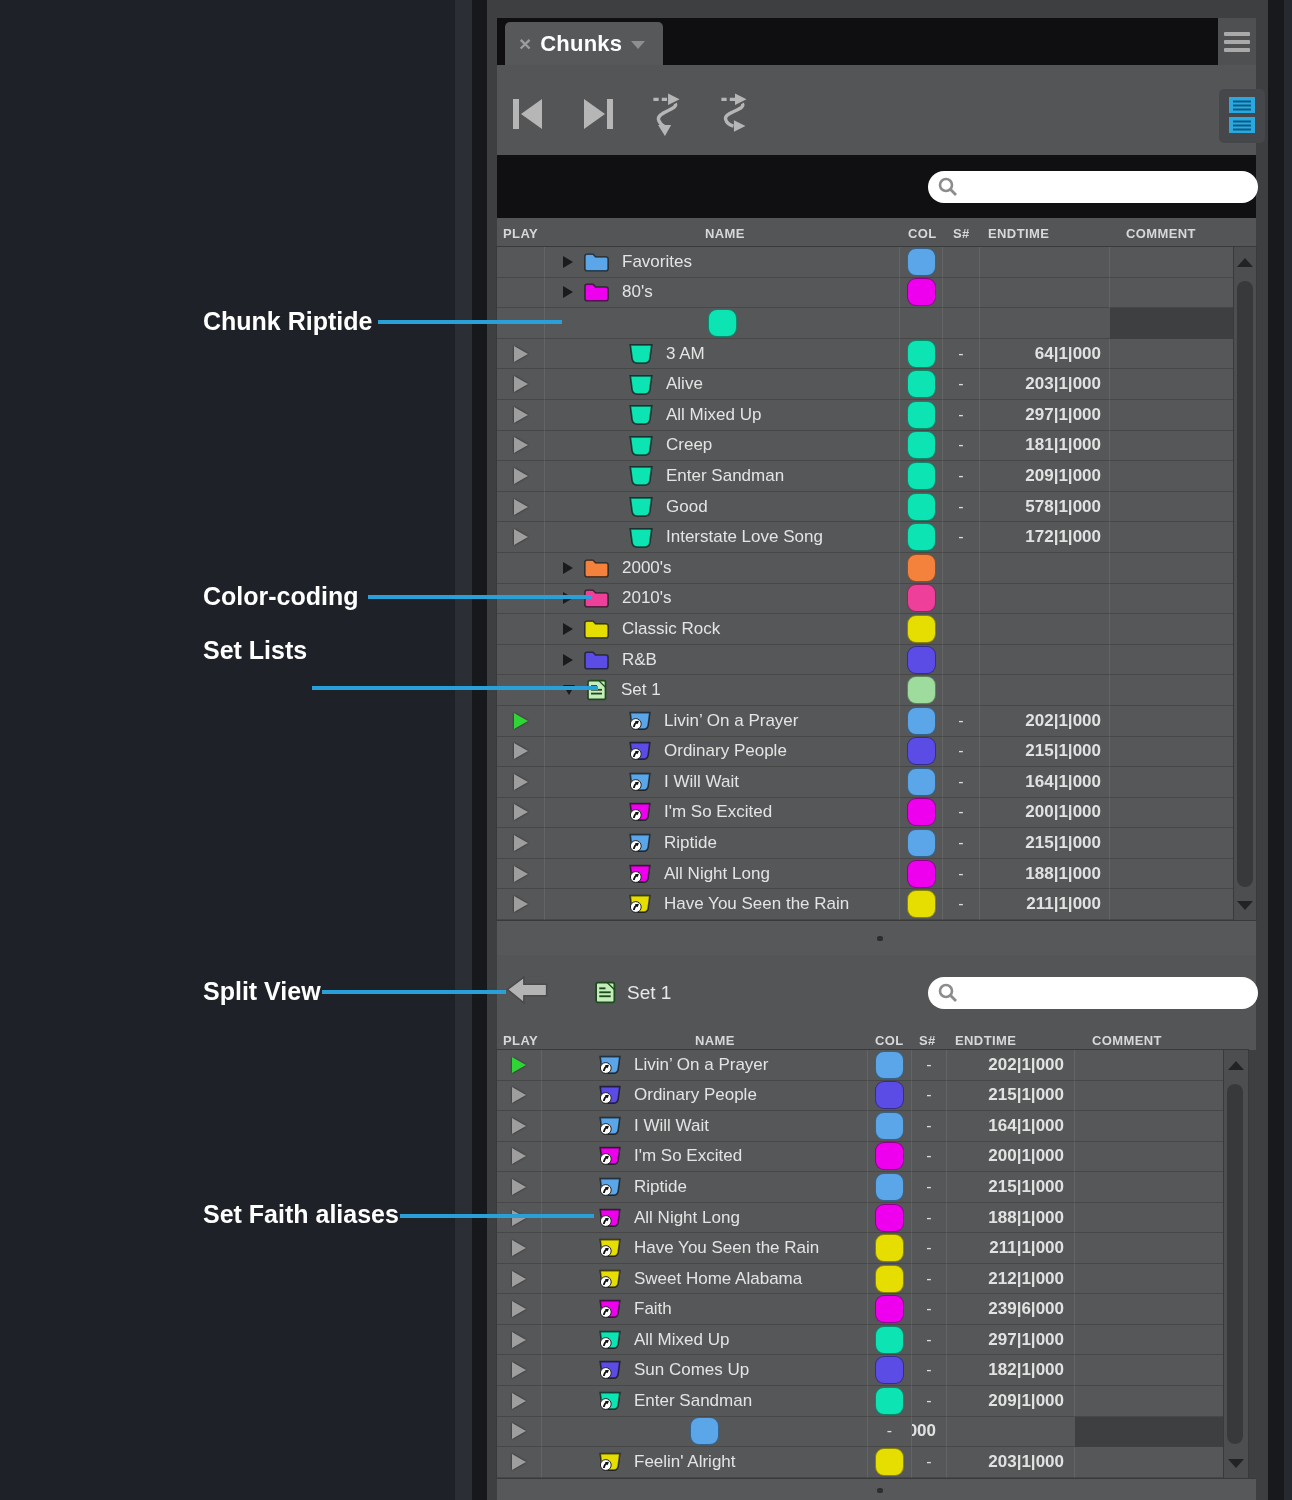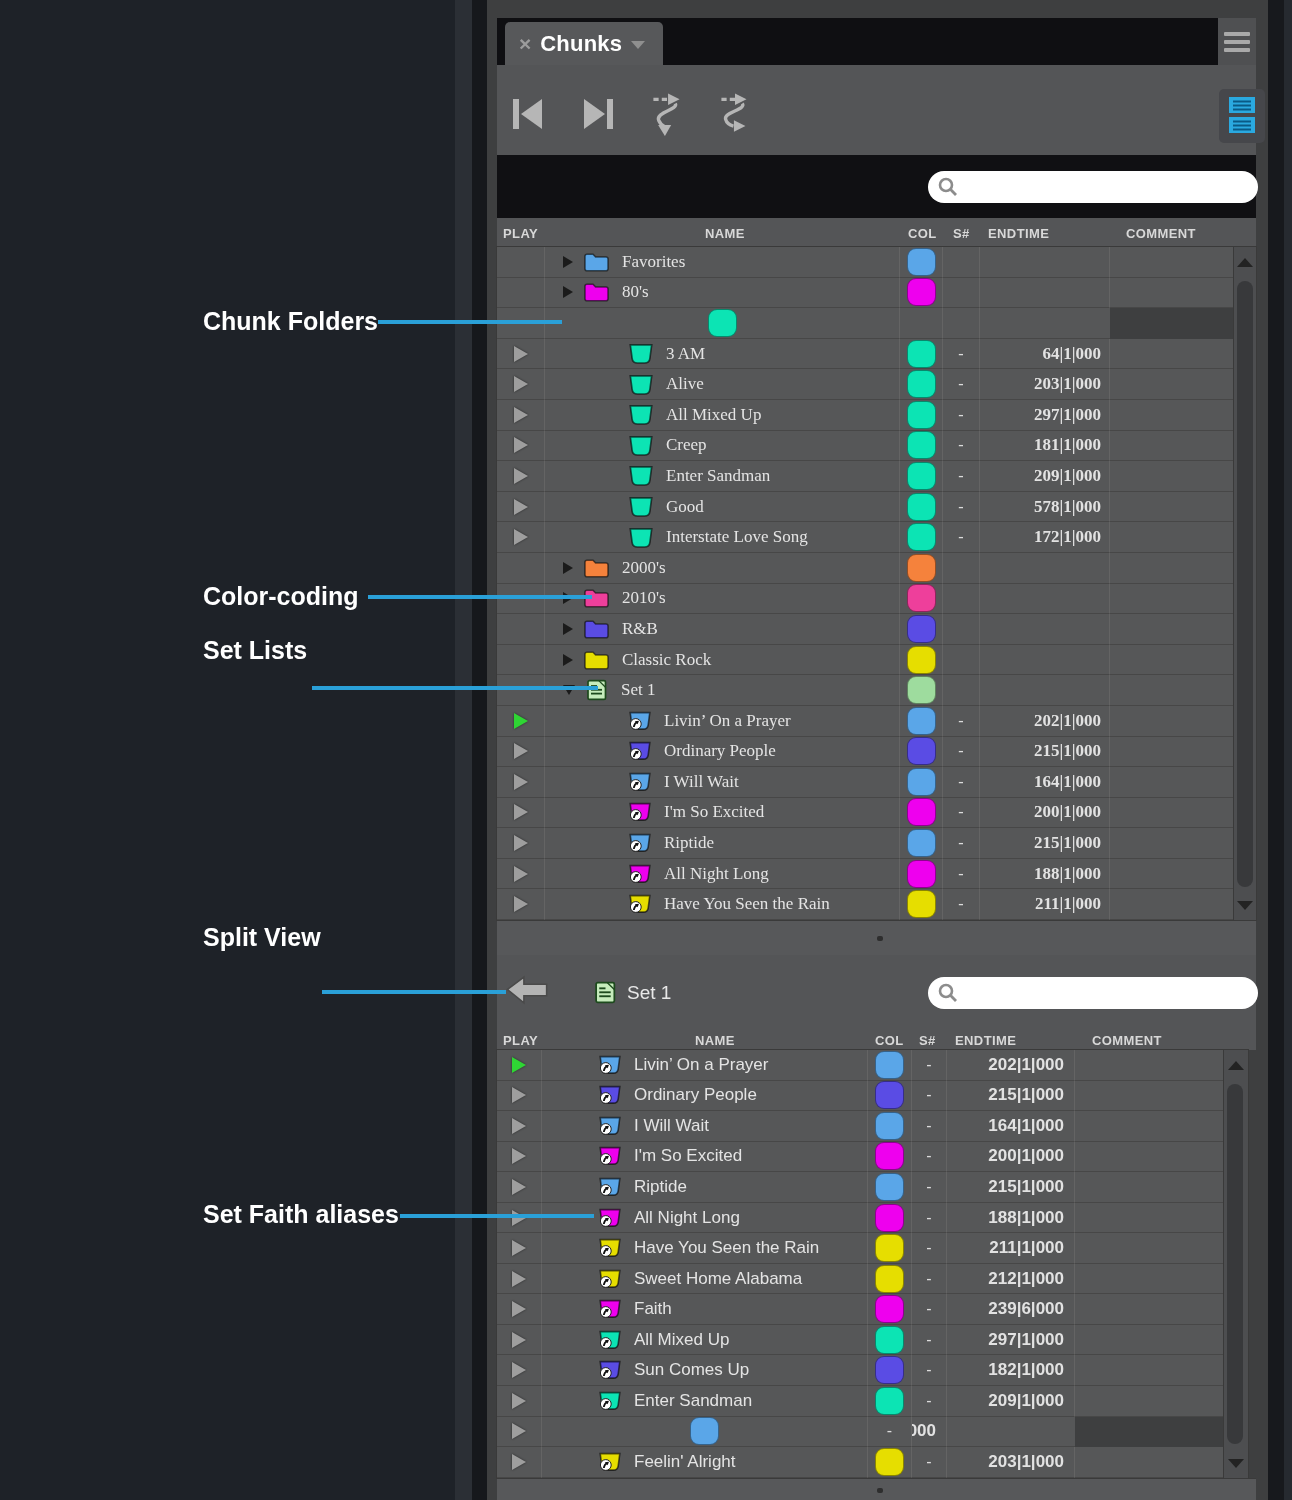--- a/index.html
+++ b/index.html
@@ -34,21 +34,21 @@
   .search-band{left:497px;top:155px;width:759px;height:63px;background:#101013;}
   .search-box{position:absolute;width:330px;height:32px;background:#fff;border-radius:16px;}
   .search-box svg{position:absolute;left:9px;top:5px;}
   .search-box input{position:absolute;left:32px;top:3px;width:288px;height:26px;border:none;outline:none;background:transparent;font-size:15px;font-family:"Liberation Sans",sans-serif;}
   
   .hdr{background:#545557;color:#d8d8d8;font-size:13px;font-weight:bold;letter-spacing:.4px;}
   .hdr span{position:absolute;top:50%;transform:translateY(-50%);}
   
   .tbl{outline:1px solid #3a3a3a;}
   .row{display:grid;box-sizing:border-box;}
-  .pane-top .row{grid-template-columns:48px 355px 43px 37px 130px 1fr;height:30.6px;font-family:Liberation Serif, serif;}
+  .pane-top .row{grid-template-columns:48px 355px 43px 37px 130px 1fr;height:30.6px;}
   .pane-bot .row{grid-template-columns:45px 326px 44px 35px 128px 1fr;height:30.55px;}
   .cell{background:#565758;border-right:1px solid #646464;border-bottom:1px solid #474747;
         display:flex;align-items:center;box-sizing:border-box;overflow:hidden;}
   .cell.last{border-right:none;}
   .cell.play{justify-content:center;}
   .tri{width:0;height:0;border-left:14px solid #9e9e9e;border-top:8px solid transparent;border-bottom:8px solid transparent;filter:drop-shadow(0 0 1px rgba(0,0,0,.55));}
   .tri.playing{border-left-color:#2fd534;}
   .disc{width:0;height:0;margin-right:10px;flex:none;}
   .disc.collapsed{border-left:10px solid #1b1b1b;border-top:6px solid transparent;border-bottom:6px solid transparent;}
   .disc.expanded{border-top:10px solid #1b1b1b;border-left:6px solid transparent;border-right:6px solid transparent;}
@@ -389,46 +389,46 @@
       <div class="cell endt"></div>
       <div class="cell last"></div>
     </div>
     <div class="row">
       <div class="cell play"></div>
       <div class="cell name">
         <span style="width:18px;flex:none;"></span>
         <span class="disc collapsed"></span>
         <span class="icn">
           <svg width="27" height="22" viewBox="0 0 27 22">
-            <path d="M2 5.2Q2 3.2 4 3.2H10L12.6 6H23Q25 6 25 8V17.8Q25 19.8 23 19.8H4Q2 19.8 2 17.8Z" fill="#5a4ce4" stroke="rgba(0,0,0,.55)" stroke-width="1.6"></path>
-          </svg>
-        </span>
-        <span class="lbl">R&amp;B</span>
-      </div>
-      <div class="cell">
-        <span class="chip" style="background:#5a4ce4"></span>
+            <path d="M2 5.2Q2 3.2 4 3.2H10L12.6 6H23Q25 6 25 8V17.8Q25 19.8 23 19.8H4Q2 19.8 2 17.8Z" fill="#e6de00" stroke="rgba(0,0,0,.55)" stroke-width="1.6"></path>
+          </svg>
+        </span>
+        <span class="lbl">Classic Rock</span>
+      </div>
+      <div class="cell">
+        <span class="chip" style="background:#e6de00"></span>
       </div>
       <div class="cell snum"></div>
       <div class="cell endt"></div>
       <div class="cell last"></div>
     </div>
     <div class="row">
       <div class="cell play"></div>
       <div class="cell name">
         <span style="width:18px;flex:none;"></span>
         <span class="disc collapsed"></span>
         <span class="icn">
           <svg width="27" height="22" viewBox="0 0 27 22">
-            <path d="M2 5.2Q2 3.2 4 3.2H10L12.6 6H23Q25 6 25 8V17.8Q25 19.8 23 19.8H4Q2 19.8 2 17.8Z" fill="#e6de00" stroke="rgba(0,0,0,.55)" stroke-width="1.6"></path>
-          </svg>
-        </span>
-        <span class="lbl">Classic Rock</span>
-      </div>
-      <div class="cell">
-        <span class="chip" style="background:#e6de00"></span>
+            <path d="M2 5.2Q2 3.2 4 3.2H10L12.6 6H23Q25 6 25 8V17.8Q25 19.8 23 19.8H4Q2 19.8 2 17.8Z" fill="#5a4ce4" stroke="rgba(0,0,0,.55)" stroke-width="1.6"></path>
+          </svg>
+        </span>
+        <span class="lbl">R&amp;B</span>
+      </div>
+      <div class="cell">
+        <span class="chip" style="background:#5a4ce4"></span>
       </div>
       <div class="cell snum"></div>
       <div class="cell endt"></div>
       <div class="cell last"></div>
     </div>
     <div class="row">
       <div class="cell play"></div>
       <div class="cell name">
         <span style="width:18px;flex:none;"></span>
         <span class="disc expanded"></span>
@@ -981,26 +981,26 @@
   <div class="sthumb" style="top:34px;height:360px;"></div>
   <div class="sarrow" style="bottom:0;">
       <span class="down"></span>
     </div>
 </div>
 
 <div class="abs splitter" style="left:497px;top:1478px;width:759px;height:22px;">
   <span class="dot" style="left:380px;top:9px;"></span>
 </div>
 
-<div class="abs anno" style="left:203px;top:307px;">Chunk Folders</div>
+<div class="abs anno" style="left:203px;top:307px;">Chunk Riptide</div>
 <div class="abs aline" style="left:378px;top:320px;width:184px;"></div>
 
 <div class="abs anno" style="left:203px;top:582px;">Color-coding</div>
 <div class="abs aline" style="left:368px;top:595px;width:224px;"></div>
 
 <div class="abs anno" style="left:203px;top:636px;">Set Lists</div>
 <div class="abs aline" style="left:312px;top:686px;width:286px;"></div>
 
-<div class="abs anno" style="left:203px;top:923px;">Split View</div>
+<div class="abs anno" style="left:203px;top:977px;">Split View</div>
 <div class="abs aline" style="left:322px;top:990px;width:184px;"></div>
 
 <div class="abs anno" style="left:203px;top:1200px;">Set Faith aliases</div>
 <div class="abs aline" style="left:400px;top:1214px;width:194px;"></div>
 
 </body></html>

